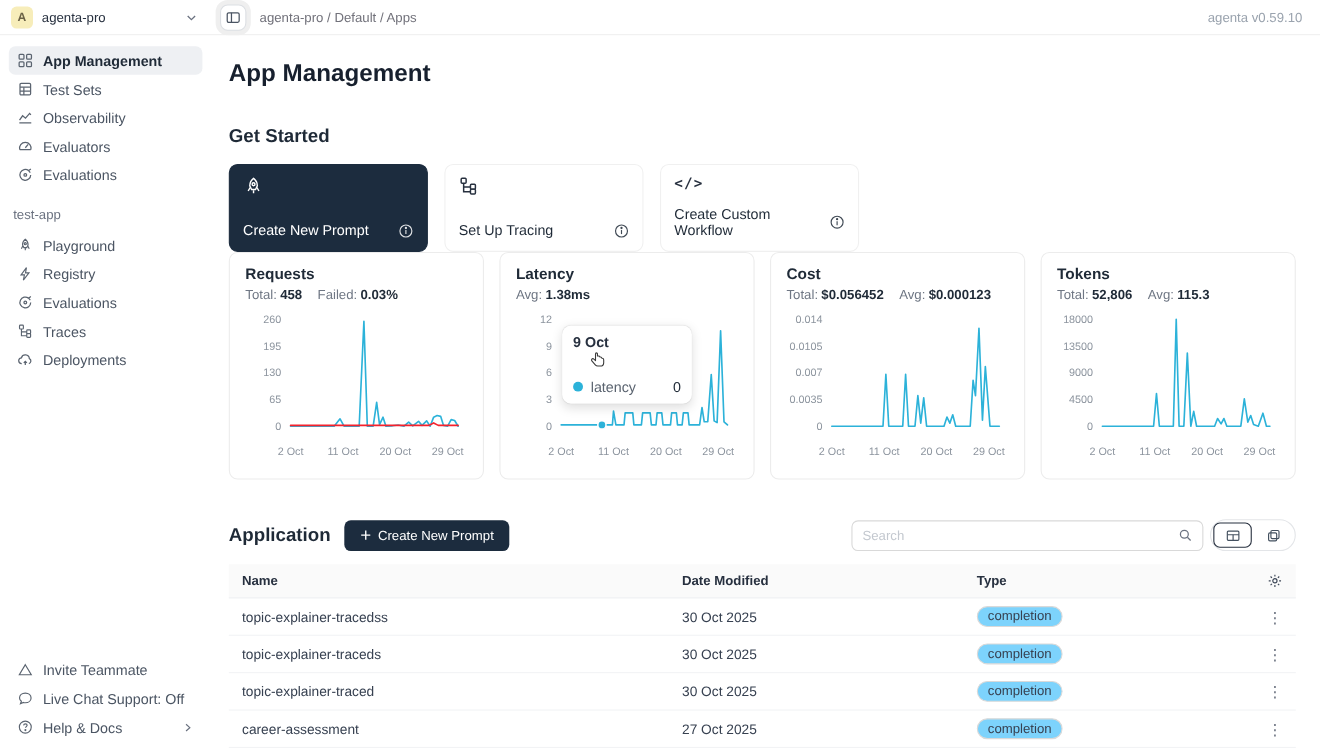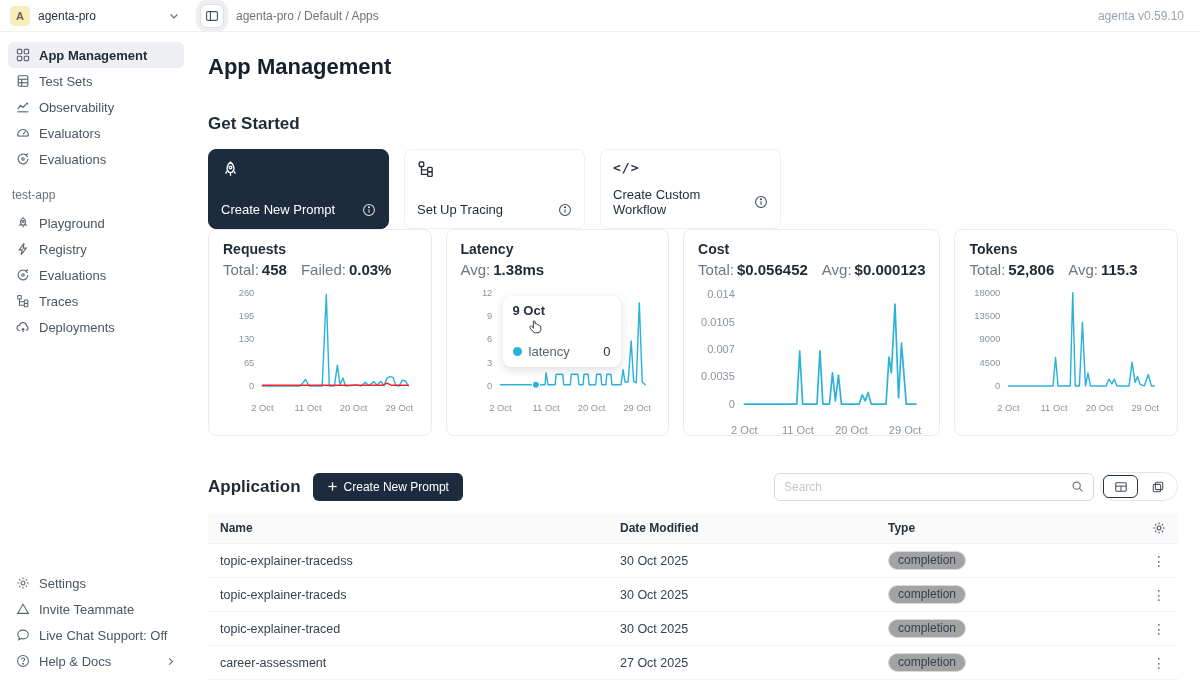--- a/index.html
+++ b/index.html
@@ -47,21 +47,21 @@
   .gs-card:not(.primary) .gs-card-icon { color:#27303f; }
   .gs-bottom { display:flex; align-items:center; justify-content:space-between; font-size:13px; font-weight:500; }
   .info-icon { color:inherit; opacity:.85; }
   .code-glyph { font-family:"DejaVu Sans Mono",monospace; font-size:13px; font-weight:700; letter-spacing:1px; }
 
   
   .metrics { display:flex; gap:14px; }
   .metric-card { flex:1; height:207px; border:1px solid #ececec; border-radius:8px; background:#fff;
     padding:11px 14px 4px; position:relative; }
   .metric-title { font-size:14px; font-weight:700; color:#1f2a37; }
-  .metric-stats { display:flex; gap:14px; font-size:15px; color:#6f7784; margin-top:4px; }
+  .metric-stats { display:flex; gap:14px; font-size:12px; color:#6f7784; margin-top:4px; }
   .metric-stats b { color:#1f2a37; margin-left:3px; }
   .chart { width:100%; height:auto; margin-top:4px; }
   .chart text.tick { font-size:10.5px; fill:#8c949e; font-family:"Liberation Sans",sans-serif; }
 
   
   .chart-tooltip { position:absolute; left:56px; top:66px; width:118px; background:#fff; border-radius:8px;
     box-shadow:0 3px 10px rgba(0,0,0,.13), 0 0 1px rgba(0,0,0,.1); padding:7px 10px 8px; z-index:5; }
   .tt-title { font-size:13px; font-weight:700; color:#27303f; }
   .tt-cursor { margin:1px 0 8px 14px; }
   .tt-row { display:flex; align-items:center; gap:7px; font-size:13px; color:#5b6470; }
@@ -89,21 +89,21 @@
   .app-table { margin-top:12px; }
   .t-head { display:grid; grid-template-columns:400px 268px 222px 1fr; align-items:center; height:31px;
     background:#fafafa; border-bottom:1px solid #eef0f2; font-size:12px; font-weight:600; color:#27303f; }
   .t-head .t-cell { padding:0 12px; position:relative; }
   .t-head .t-cell + .t-cell::before { content:""; position:absolute; left:0; top:7px; bottom:7px; width:1px; background:#e8eaed; }
   .t-cell-actions { display:flex; justify-content:flex-end; padding-right:18px; color:#3c4656; }
   .t-row { display:grid; grid-template-columns:400px 268px 222px 1fr; align-items:center; height:34px;
     border-bottom:1px solid #f2f3f5; font-size:12.5px; color:#374151; cursor:pointer; }
   .t-row .t-cell { padding:0 12px; }
   .type-badge { display:inline-block; padding:1px 9px 2px; border:1px solid #d9d9d9; border-radius:11px;
-    font-size:12px; color:#374151; background:#a3a3a3; }
+    font-size:12px; color:#374151; background:#7dd3fc; }
   .kebab { display:flex; justify-content:flex-end; padding-right:22px; color:#6b7280; font-size:14px;
     letter-spacing:0; line-height:1; }
 </style>
 </head>
 <body>
 
 <header class="topbar">
   <div class="workspace">
     <span class="avatar">A</span>
     <span class="ws-name">agenta-pro</span>
@@ -223,29 +223,20 @@
     <span class="ni-icon">
       <svg width="14" height="14" viewBox="0 0 16 16" fill="none" stroke="currentColor" stroke-width="1.3">
           <path d="M4.3 12a3 3 0 0 1-.3-6 4.2 4.2 0 0 1 8.2.9 2.7 2.7 0 0 1-.5 5.1"></path>
           <path d="M8 13.6V9.8M6.4 11.3 8 9.7l1.6 1.6"></path>
         </svg>
     </span>
     <span>Deployments</span>
   </div>
 
   <div class="sidebar-footer">
-    <div class="nav-item">
-      <span class="ni-icon">
-        <svg width="14" height="14" viewBox="0 0 16 16" fill="none" stroke="currentColor" stroke-width="1.2">
-            <circle cx="8" cy="8" r="2.2"></circle>
-            <path d="M8 1.6v2M8 12.4v2M1.6 8h2M12.4 8h2M3.5 3.5 4.9 4.9M11.1 11.1l1.4 1.4M12.5 3.5l-1.4 1.4M4.9 11.1 3.5 12.5"></path>
-          </svg>
-      </span>
-      <span>Settings</span>
-    </div>
     <div class="nav-item">
       <span class="ni-icon">
         <svg width="14" height="14" viewBox="0 0 16 16" fill="none" stroke="currentColor" stroke-width="1.2">
             <path d="M8 2.6 14.2 13H1.8z"></path>
           </svg>
       </span>
       <span>Invite Teammate</span>
     </div>
     <div class="nav-item">
       <span class="ni-icon">

